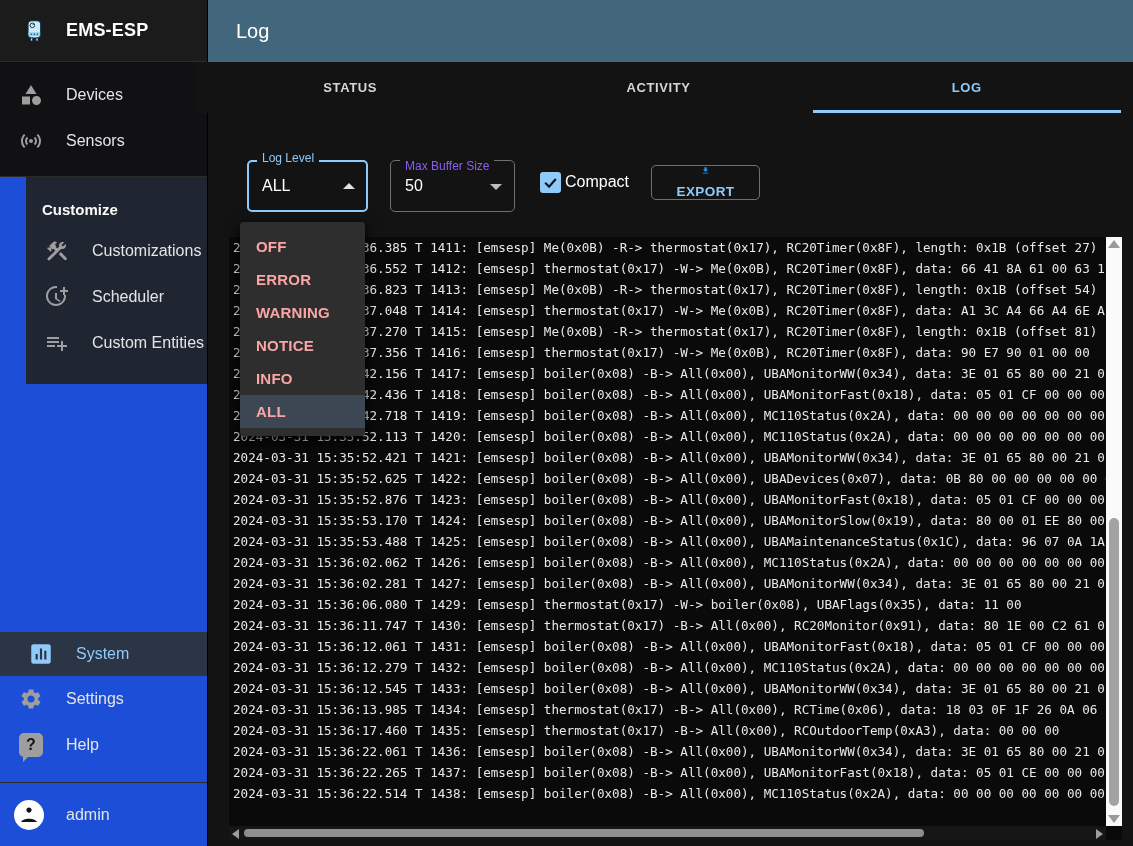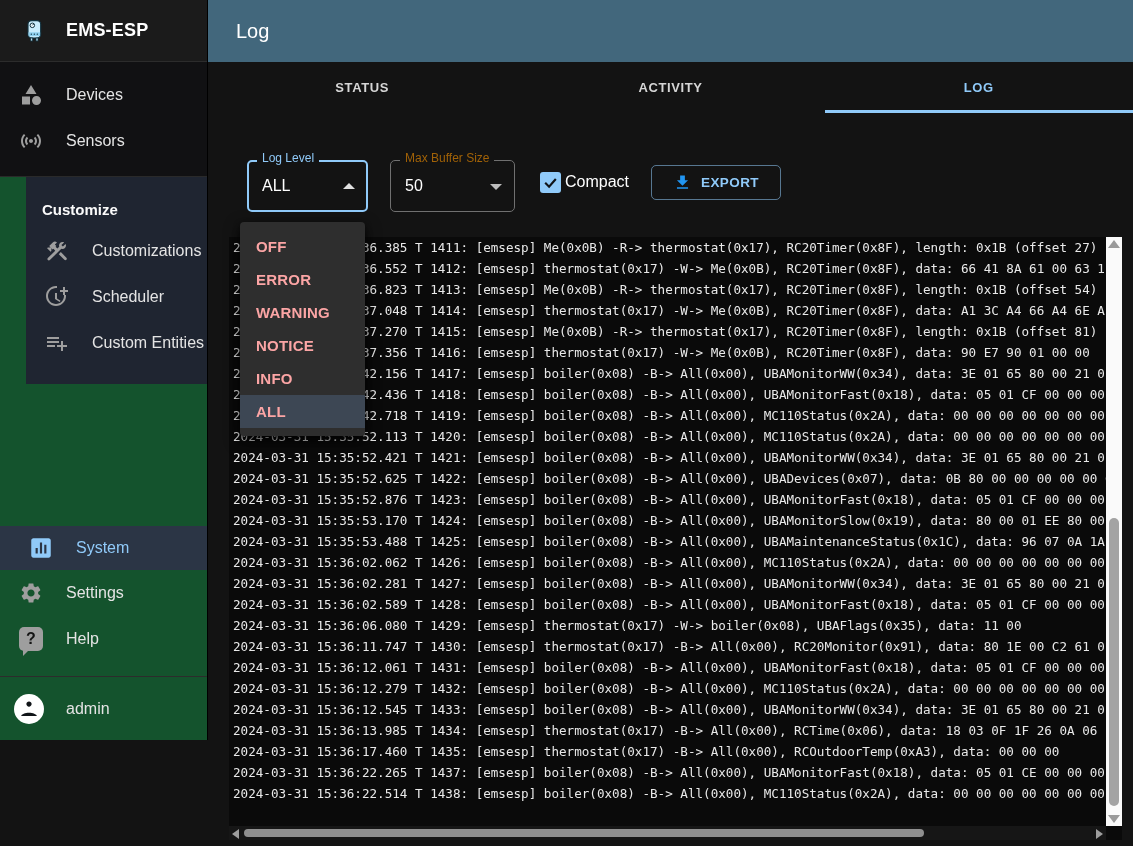--- a/index.html
+++ b/index.html
@@ -1,22 +1,22 @@
 <!DOCTYPE html>
 <html><head>
 <meta charset="utf-8">
 <style>
   * { margin:0; padding:0; box-sizing:border-box; }
   html,body { width:1133px; height:846px; overflow:hidden; background:#131313;
               font-family:"Liberation Sans", sans-serif; }
   .root { position:relative; width:1133px; height:846px; background:#131313; }
 
   
-  .sidebar { position:absolute; left:0; top:0; width:208px; height:740px;
-             background:#14532d; border-right:1px solid #000; display:flex; flex-direction:column; }
+  .sidebar { position:absolute; left:0; top:0; width:208px; height:846px;
+             background:#1d4ed8; border-right:1px solid #000; display:flex; flex-direction:column; }
   .logo-row { height:62px; display:flex; align-items:center; gap:14px; padding-left:16px;
               background:#1b1b1b; border-bottom:1px solid #2c2c2c; flex:0 0 auto; }
   .logo-title { color:#fff; font-size:18px; font-weight:700; letter-spacing:.2px; }
   .nav-block { background:#111113; padding:10px 0 12px 0; border-bottom:1px solid #2a2a2a; }
   .nav-item { height:46px; display:flex; align-items:center; gap:22px; padding-left:18px; cursor:pointer; }
   .nav-item .lbl { color:#e4e4e4; font-size:16px; }
   .nav-icon { width:26px; height:26px; display:flex; align-items:center; justify-content:center; flex:0 0 26px; }
   .nav-icon svg { fill:#9e9e9e; width:24px; height:24px; }
   .customize-block { background:#1f2531; padding:8px 0 18px 0;margin-left:26px; }
   .section-header { color:#fafafa; font-size:15px; font-weight:700; padding:16px 0 10px 16px; }
@@ -32,50 +32,50 @@
                  border:5px solid transparent; border-top-color:#9e9e9e; border-left-color:#9e9e9e; }
   .user-row { border-top:1px solid #2c2c2c; height:64px; display:flex; align-items:center; gap:22px; padding-left:14px; }
   .avatar { width:30px; height:30px; border-radius:50%; background:#fff; display:flex; align-items:center; justify-content:center; }
   .avatar svg { width:30px; height:30px; fill:#101418; }
   .user-name { color:#e4e4e4; font-size:16px; }
 
   
   .appbar { position:absolute; left:208px; top:0; width:925px; height:62px;
             background:#42677c; display:flex; align-items:center; padding-left:28px; }
   .appbar-title { color:#fff; font-size:20px; font-weight:400; }
-  .tabs { position:absolute; left:208px; top:62px; width:925px; height:51px; display:flex; background:#131313; }
+  .tabs { position:absolute; left:196px; top:62px; width:925px; height:51px; display:flex; background:#131313; }
   .tab { flex:1 1 0; display:flex; align-items:center; justify-content:center;
          font-size:13px; font-weight:600; letter-spacing:.6px; color:#d6d6d6; cursor:pointer; position:relative; }
   .tab.active { color:#90caf9; }
   .tab.active .indicator { position:absolute; left:0; right:0; bottom:0; height:3px; background:#90caf9; }
 
   
   .select-box { position:absolute; height:52px; border-radius:5px; background:transparent; cursor:pointer; }
   .select-box .frame { position:absolute; inset:0; border-radius:5px; }
   .sel-loglevel { left:247px; top:160px; width:121px; }
   .sel-loglevel .frame { border:2px solid #90caf9; }
   .sel-buffer { left:390px; top:160px; width:125px; }
   .sel-buffer .frame { border:1px solid #707070; }
   .float-label { position:absolute; top:-9px; left:10px; padding:0 5px; background:#131313; font-size:12px; }
   .sel-loglevel .float-label { color:#90caf9; }
-  .sel-buffer .float-label { color:#a16207; }
+  .sel-buffer .float-label { color:#8b5cf6;margin-top:8px; }
   .sel-value { position:absolute; left:15px; top:50%; transform:translateY(-50%); color:#fff; font-size:16px; }
   .caret { position:absolute; right:13px; top:50%; width:0; height:0; border-left:6px solid transparent; border-right:6px solid transparent; }
   .caret.up { border-bottom:6px solid #e0e0e0; margin-top:-3px; }
   .caret.down { border-top:6px solid #bdbdbd; margin-top:-2px; }
 
   .checkbox-row { position:absolute; left:540px; top:168px; height:28px; display:flex; align-items:center; gap:4px; cursor:pointer; }
   .checkbox { width:21px; height:21px; border-radius:3px; background:#90caf9; display:flex; align-items:center; justify-content:center; }
   .checkbox svg { width:17px; height:17px; fill:none; stroke:#101418; stroke-width:3; }
   .checkbox-label { color:#fff; font-size:16px; font-weight:500; }
 
-  .export-btn { position:absolute; left:651px; top:165px; width:130px; height:35px;
+  .export-btn { position:absolute; left:651px; top:165px; width:109px; height:35px;
                 border:1px solid rgba(144,202,249,.55); border-radius:5px;
                 display:flex; align-items:center; justify-content:center; gap:9px;
-                color:#90caf9; font-size:13.5px; font-weight:600; letter-spacing:.4px; cursor:pointer; background:transparent; }
+                color:#90caf9; font-size:13.5px; font-weight:600; letter-spacing:.4px; cursor:pointer; background:transparent;flex-direction:column; }
   .export-btn svg { width:19px; height:19px; fill:#2196f3; }
 
   
   .menu { position:absolute; left:240px; top:222px; width:125px; background:#2e2e2e;
           border-radius:4px; padding:8px 0;
           box-shadow:0 5px 15px rgba(0,0,0,.6), 0 3px 6px rgba(0,0,0,.5); z-index:10; }
   .menu .opt { height:33px; display:flex; align-items:center; padding-left:16px;
                color:#fca5a5; font-size:15px; font-weight:600; letter-spacing:.2px; cursor:pointer; }
   .menu .opt.selected { background:#3d4754; }
 
@@ -262,28 +262,28 @@
         <div class="log-line">2024-03-31 15:35:42.436 T 1418: [emsesp] boiler(0x08) -B-&gt; All(0x00), UBAMonitorFast(0x18), data: 05 01 CF 00 00 00</div>
         <div class="log-line">2024-03-31 15:35:42.718 T 1419: [emsesp] boiler(0x08) -B-&gt; All(0x00), MC110Status(0x2A), data: 00 00 00 00 00 00 00 0</div>
         <div class="log-line">2024-03-31 15:35:52.113 T 1420: [emsesp] boiler(0x08) -B-&gt; All(0x00), MC110Status(0x2A), data: 00 00 00 00 00 00 00 0</div>
         <div class="log-line">2024-03-31 15:35:52.421 T 1421: [emsesp] boiler(0x08) -B-&gt; All(0x00), UBAMonitorWW(0x34), data: 3E 01 65 80 00 21 0</div>
         <div class="log-line">2024-03-31 15:35:52.625 T 1422: [emsesp] boiler(0x08) -B-&gt; All(0x00), UBADevices(0x07), data: 0B 80 00 00 00 00 00 00</div>
         <div class="log-line">2024-03-31 15:35:52.876 T 1423: [emsesp] boiler(0x08) -B-&gt; All(0x00), UBAMonitorFast(0x18), data: 05 01 CF 00 00 00</div>
         <div class="log-line">2024-03-31 15:35:53.170 T 1424: [emsesp] boiler(0x08) -B-&gt; All(0x00), UBAMonitorSlow(0x19), data: 80 00 01 EE 80 00</div>
         <div class="log-line">2024-03-31 15:35:53.488 T 1425: [emsesp] boiler(0x08) -B-&gt; All(0x00), UBAMaintenanceStatus(0x1C), data: 96 07 0A 1A</div>
         <div class="log-line">2024-03-31 15:36:02.062 T 1426: [emsesp] boiler(0x08) -B-&gt; All(0x00), MC110Status(0x2A), data: 00 00 00 00 00 00 00 0</div>
         <div class="log-line">2024-03-31 15:36:02.281 T 1427: [emsesp] boiler(0x08) -B-&gt; All(0x00), UBAMonitorWW(0x34), data: 3E 01 65 80 00 21 0</div>
-        <div class="log-line">2024-03-31 15:36:02.589 T 1428: [emsesp] boiler(0x08) -B-&gt; All(0x00), UBAMonitorFast(0x18), data: 05 01 CF 00 00 00</div>
         <div class="log-line">2024-03-31 15:36:06.080 T 1429: [emsesp] thermostat(0x17) -W-&gt; boiler(0x08), UBAFlags(0x35), data: 11 00</div>
         <div class="log-line">2024-03-31 15:36:11.747 T 1430: [emsesp] thermostat(0x17) -B-&gt; All(0x00), RC20Monitor(0x91), data: 80 1E 00 C2 61 0</div>
         <div class="log-line">2024-03-31 15:36:12.061 T 1431: [emsesp] boiler(0x08) -B-&gt; All(0x00), UBAMonitorFast(0x18), data: 05 01 CF 00 00 00</div>
         <div class="log-line">2024-03-31 15:36:12.279 T 1432: [emsesp] boiler(0x08) -B-&gt; All(0x00), MC110Status(0x2A), data: 00 00 00 00 00 00 00 0</div>
         <div class="log-line">2024-03-31 15:36:12.545 T 1433: [emsesp] boiler(0x08) -B-&gt; All(0x00), UBAMonitorWW(0x34), data: 3E 01 65 80 00 21 0</div>
         <div class="log-line">2024-03-31 15:36:13.985 T 1434: [emsesp] thermostat(0x17) -B-&gt; All(0x00), RCTime(0x06), data: 18 03 0F 1F 26 0A 06</div>
         <div class="log-line">2024-03-31 15:36:17.460 T 1435: [emsesp] thermostat(0x17) -B-&gt; All(0x00), RCOutdoorTemp(0xA3), data: 00 00 00</div>
+        <div class="log-line">2024-03-31 15:36:22.061 T 1436: [emsesp] boiler(0x08) -B-&gt; All(0x00), UBAMonitorWW(0x34), data: 3E 01 65 80 00 21 0</div>
         <div class="log-line">2024-03-31 15:36:22.265 T 1437: [emsesp] boiler(0x08) -B-&gt; All(0x00), UBAMonitorFast(0x18), data: 05 01 CE 00 00 00</div>
         <div class="log-line">2024-03-31 15:36:22.514 T 1438: [emsesp] boiler(0x08) -B-&gt; All(0x00), MC110Status(0x2A), data: 00 00 00 00 00 00 00 0</div>
       </div>
     <div class="vscroll">
       <span class="arrow-up"></span>
       <span class="thumb"></span>
       <span class="arrow-down"></span>
     </div>
     <div class="hscroll">
       <span class="arrow-left"></span>

